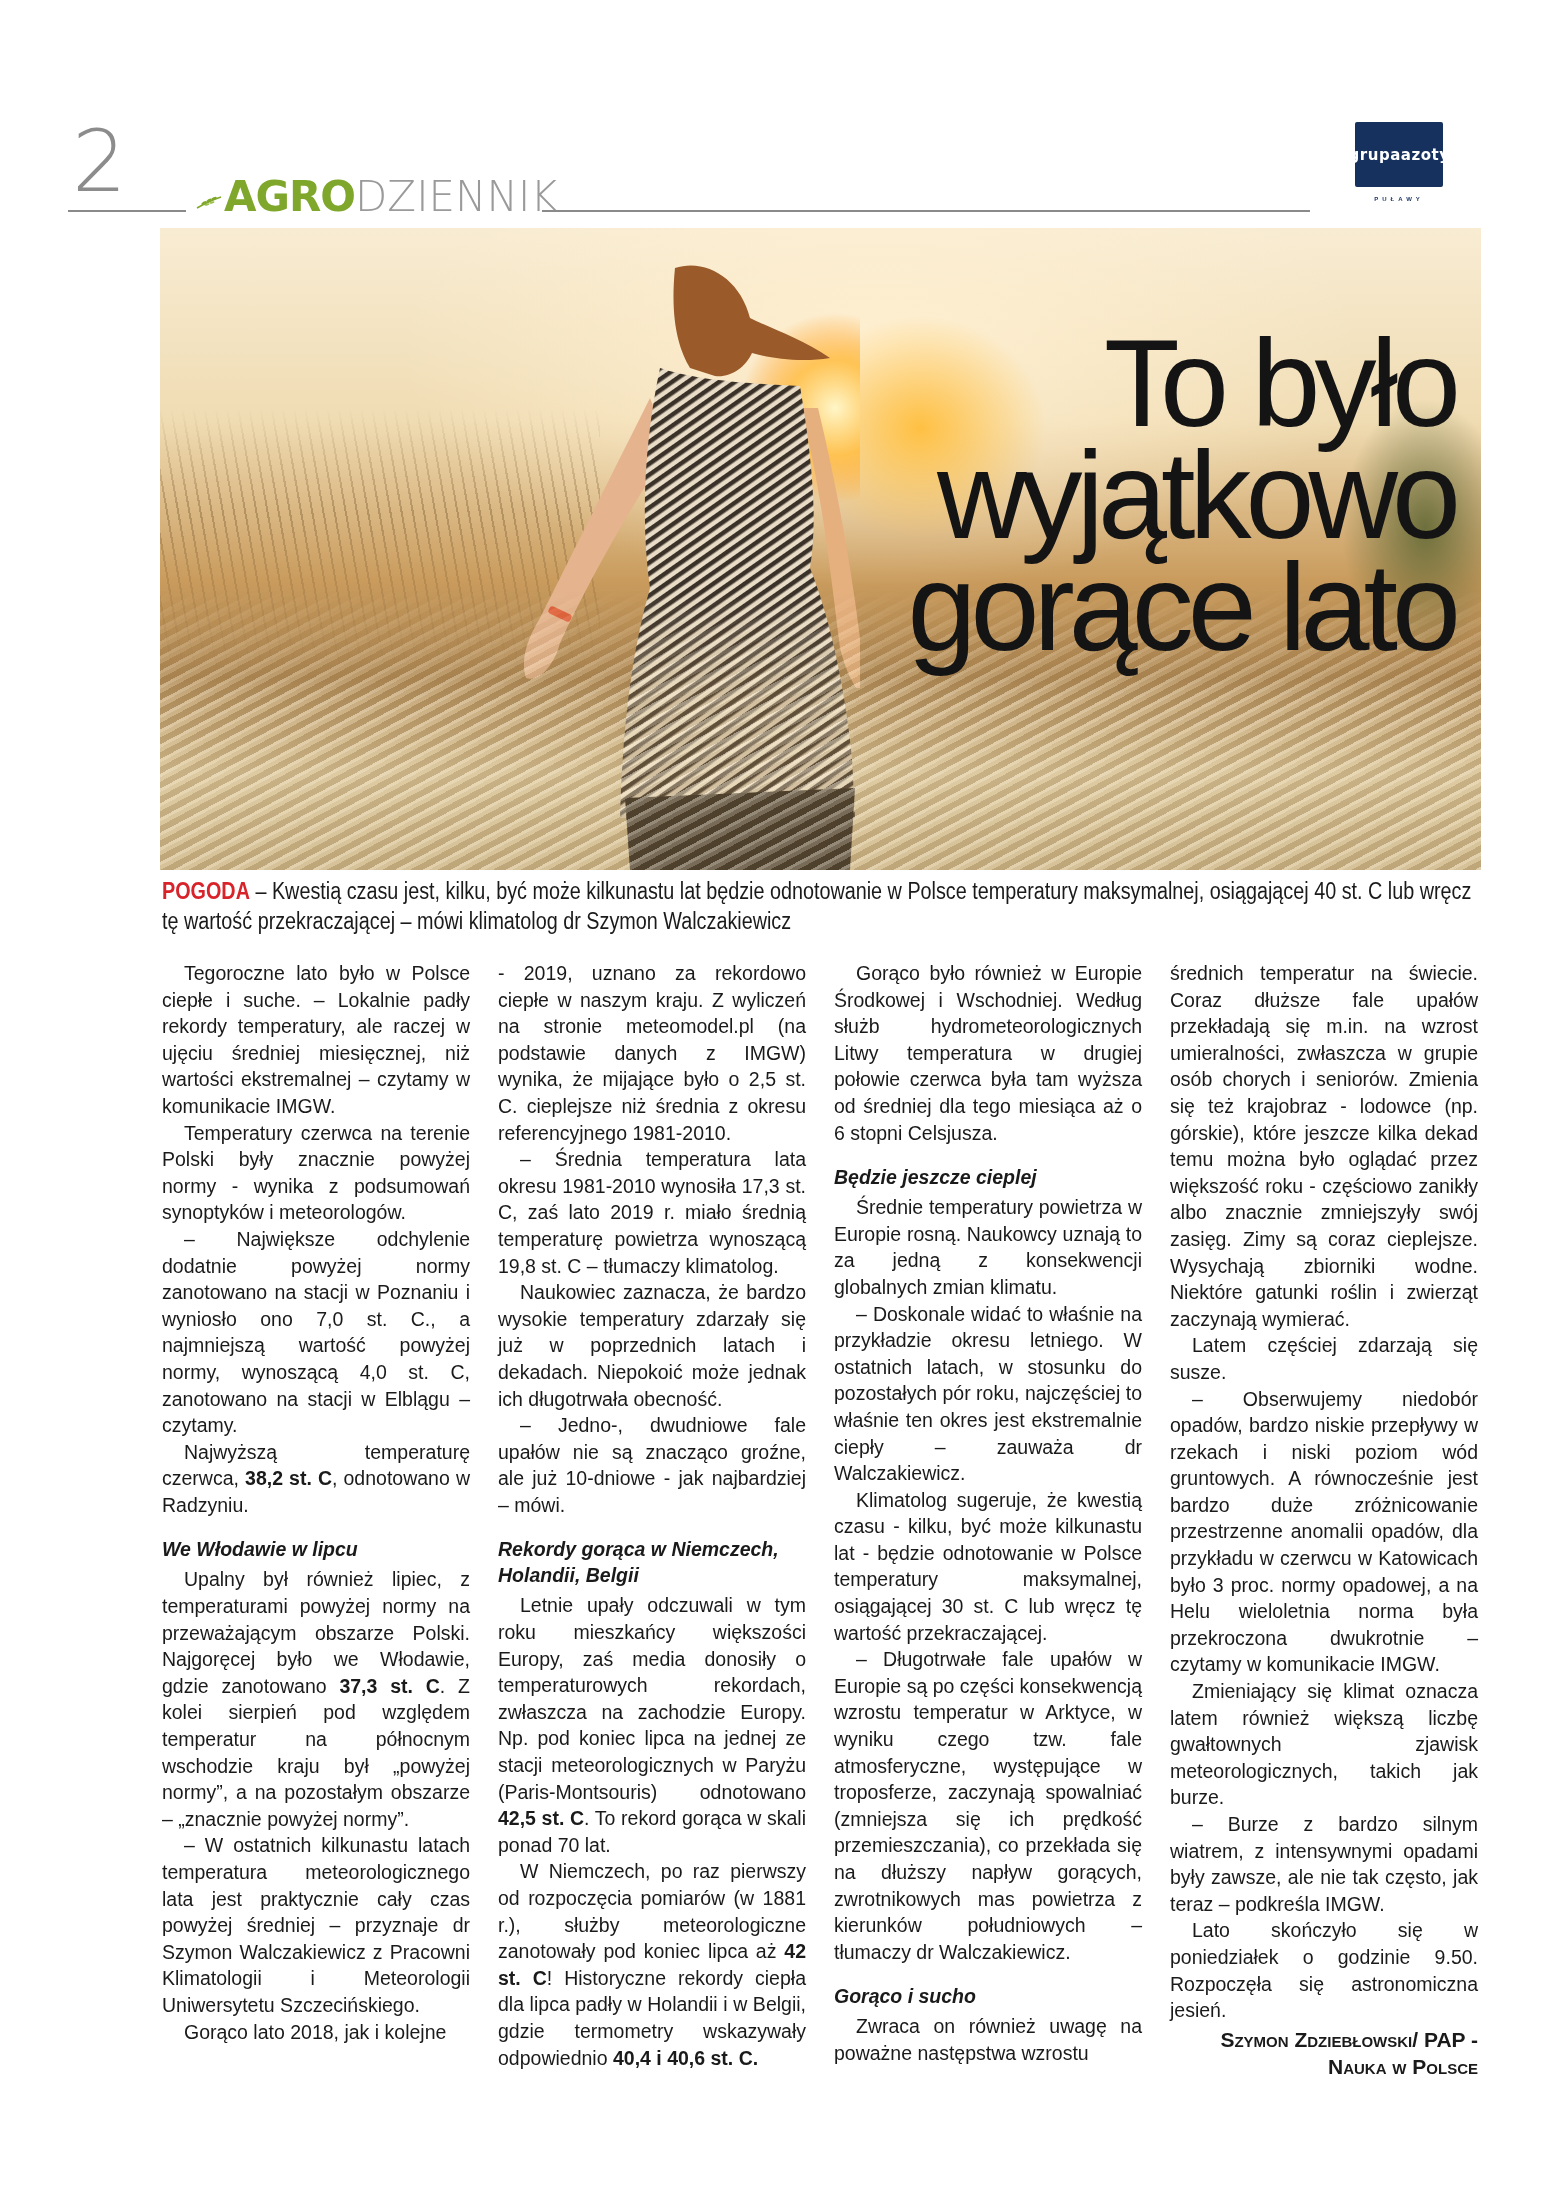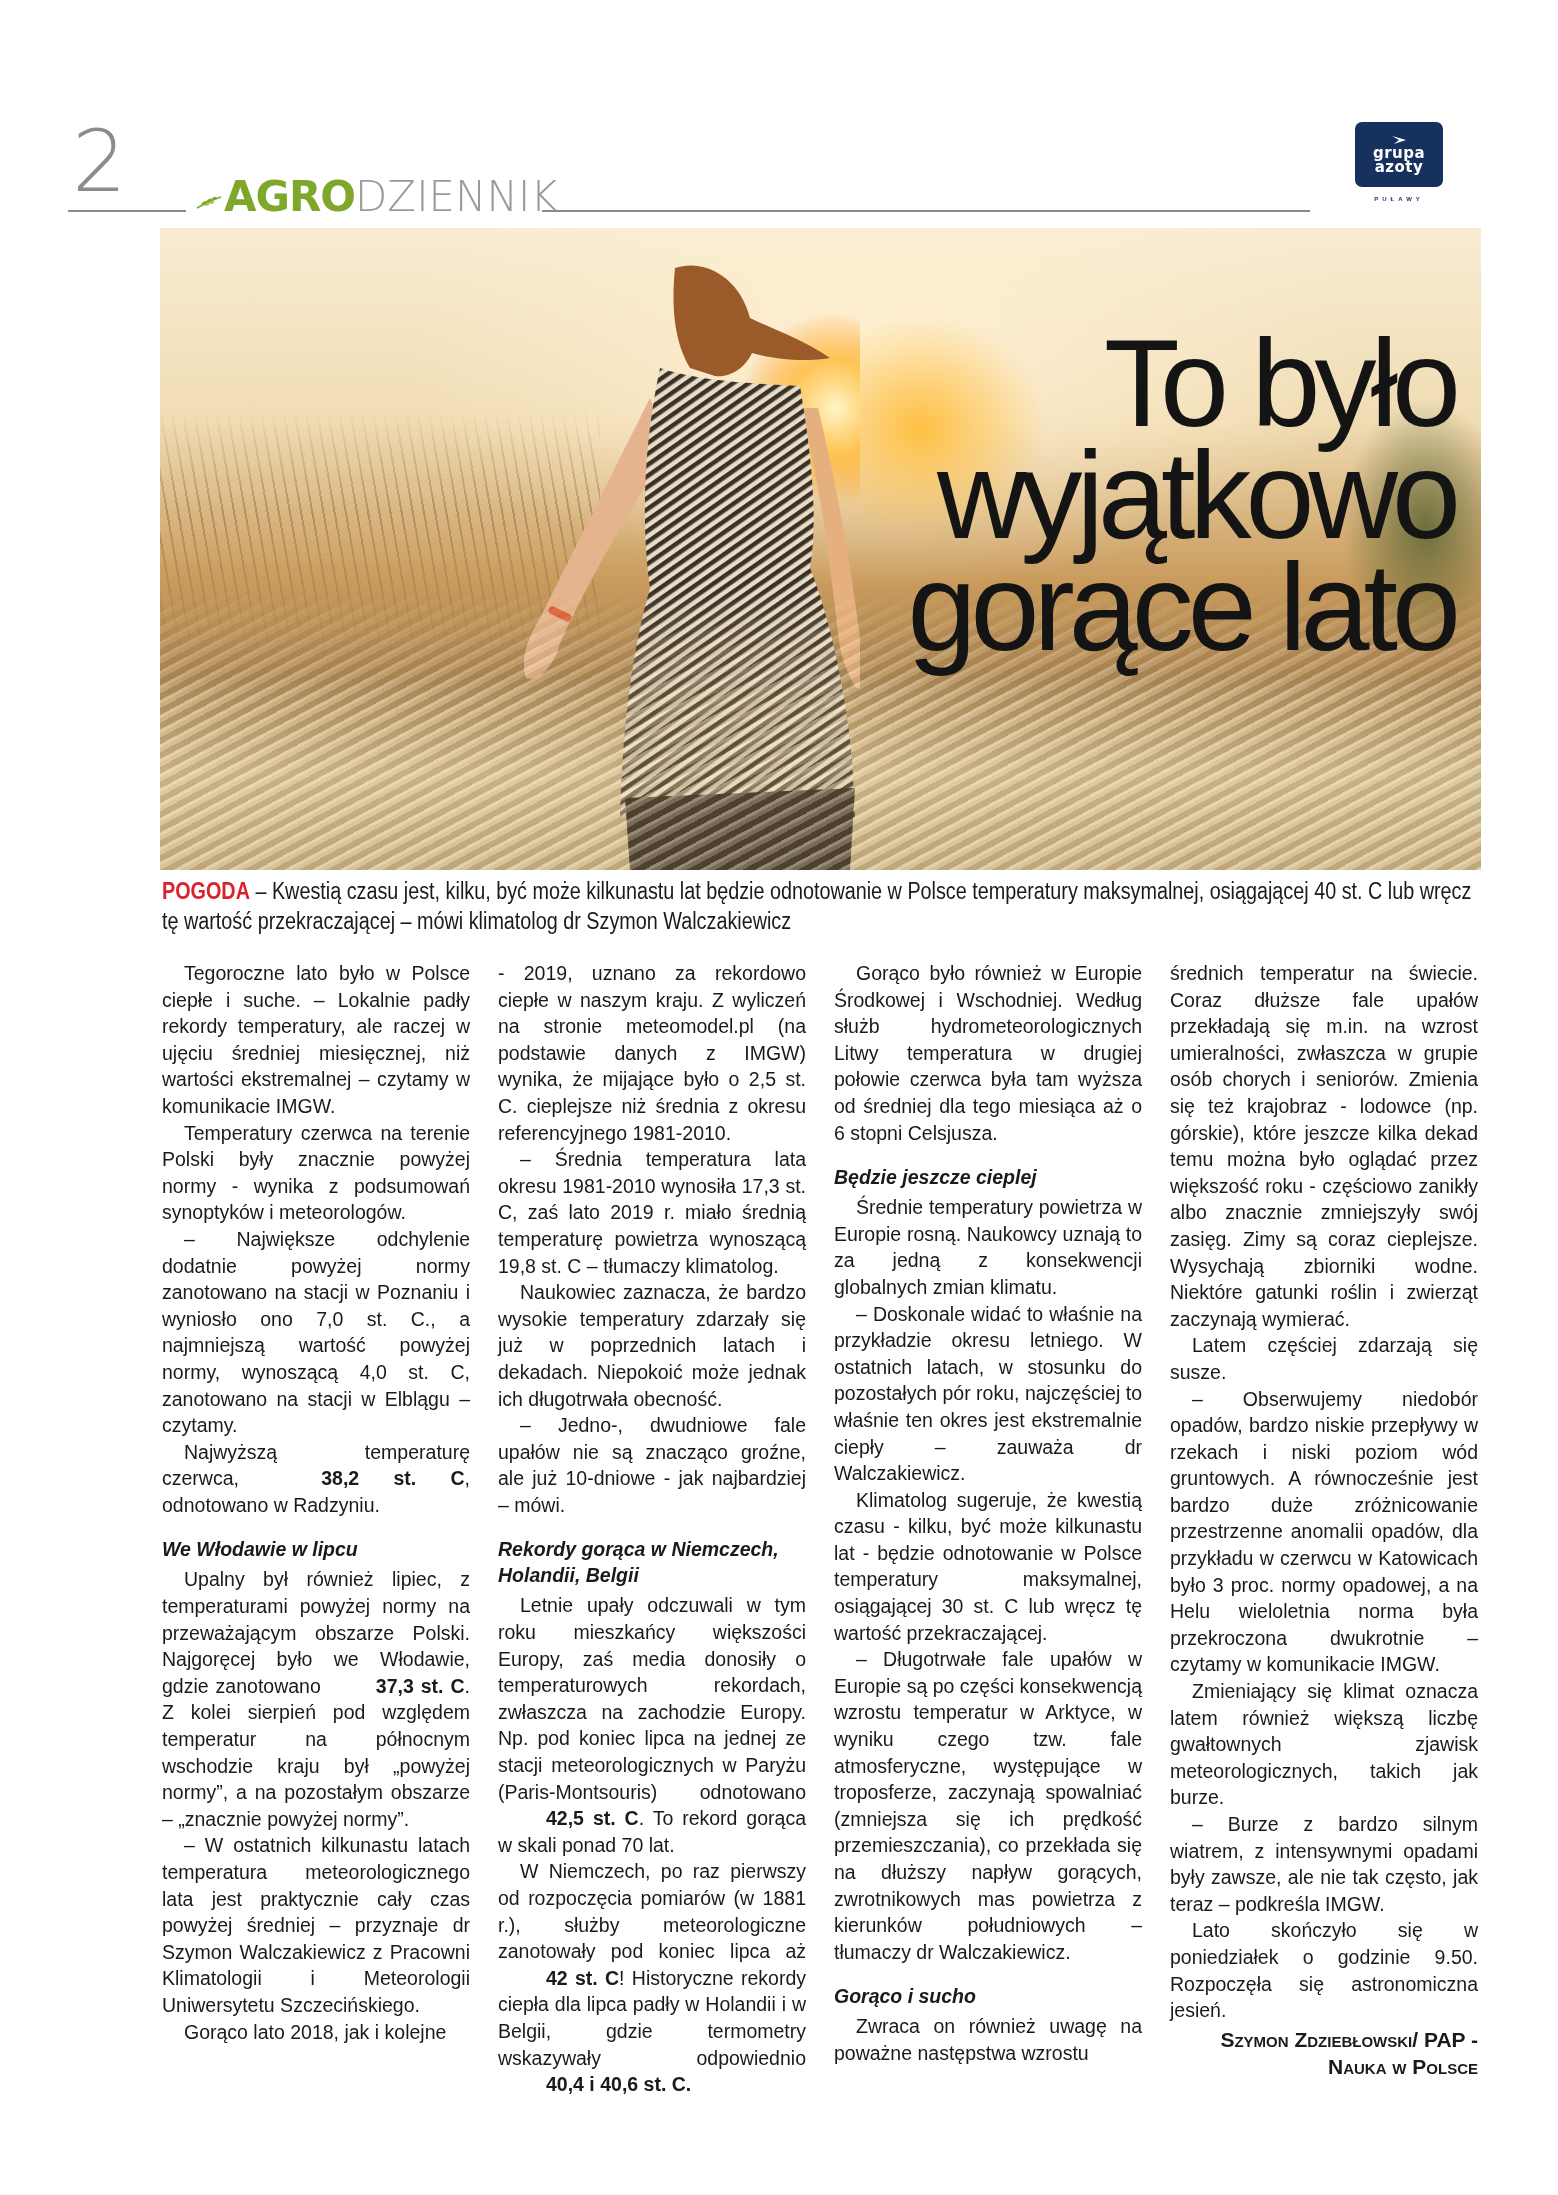--- a/index.html
+++ b/index.html
@@ -9,22 +9,22 @@
   
   .page-num { position:absolute; left:72px; top:118px; font-family:"DejaVu Sans", sans-serif;
               font-weight:200; font-size:86px; line-height:1; color:#8c8c8c; letter-spacing:-2px; }
   .rule-left { position:absolute; left:68px; top:210px; width:118px; height:2px; background:#8a8a8a; }
   .masthead { position:absolute; left:196px; top:170px; display:flex; align-items:flex-end; height:48px; }
   .masthead .wheat { width:26px; height:16px; margin-right:2px; margin-bottom:8px; }
   .masthead .agro { font-family:"DejaVu Sans", sans-serif; font-weight:bold; font-size:42px; color:#7fa72b; letter-spacing:-1px; line-height:1; }
   .masthead .dz { font-family:"DejaVu Sans", sans-serif; font-weight:200; font-size:42px; color:#9a9a9a; letter-spacing:0; line-height:1; }
   .rule-right { position:absolute; left:542px; top:210px; width:768px; height:2px; background:#8a8a8a; }
 
-  .logo { position:absolute; left:1355px; top:122px; width:88px; height:65px; background:#17315f; border-radius:7px;
-          display:flex; flex-direction:column; align-items:center; justify-content:center; color:#fff; }
+  .logo { position:absolute; left:1355px; top:122px; width:88px; height:65px; background:#17315f; border-radius:2px;
+          display:flex; flex-direction:row; align-items:center; justify-content:center; color:#fff; }
   .logo .swoosh { width:22px; height:10px; margin-bottom:1px; }
   .logo .l1, .logo .l2 { font-family:"DejaVu Sans", sans-serif; font-weight:bold; font-size:15px; line-height:14px; letter-spacing:0.5px; }
   .logo-sub { position:absolute; left:1355px; top:196px; width:88px; text-align:center; font-size:6px; letter-spacing:4px; color:#17315f; font-weight:bold; }
 
   
   .hero { position:absolute; left:160px; top:228px; width:1321px; height:642px; overflow:hidden;
           background:
             radial-gradient(ellipse 180px 160px at 760px 200px, rgba(255,190,60,0.95), rgba(255,170,60,0) 70%),
             radial-gradient(ellipse 600px 300px at 720px 120px, rgba(255,240,210,0.95), rgba(255,240,210,0) 80%),
             linear-gradient(180deg, #f8ecd3 0%, #f0dcb3 30%, #c99b5d 55%, #a77f4c 70%, #d8c59c 85%, #c9b48a 100%); }
@@ -46,21 +46,21 @@
           font-family:"Liberation Sans", sans-serif; font-size:23px; line-height:30px;
           transform:scaleX(0.86); transform-origin:left top; width:1540px; color:#1a1a1a; }
   .lead .kicker { color:#d8232a; font-weight:bold; }
 
   
   .col { position:absolute; top:960px; width:308px; font-family:"Liberation Sans", sans-serif;
          font-size:19.5px; line-height:26.6px; color:#1a1a1a; text-align:justify; }
   .col p { margin:0; text-indent:22px; }
   .col p.noind { text-indent:0; }
   .col h3 { margin:18px 0 4px 0; font-size:19.5px; line-height:26px; font-style:italic; font-weight:bold; text-align:left; }
-  .col b { font-weight:bold;margin-left:48px; }
+  .col b { font-weight:bold; }
   .c1 { left:162px; } .c2 { left:498px; } .c3 { left:834px; } .c4 { left:1170px; }
   .byline { text-align:right; font-weight:bold; font-variant:small-caps; font-size:21px; line-height:27px; margin-top:2px; }
 </style>
 </head>
 <body>
 
 <div class="page-num">2</div>
 <div class="rule-left"></div>
 <div class="masthead">
   <svg class="wheat" viewBox="0 0 26 16">

